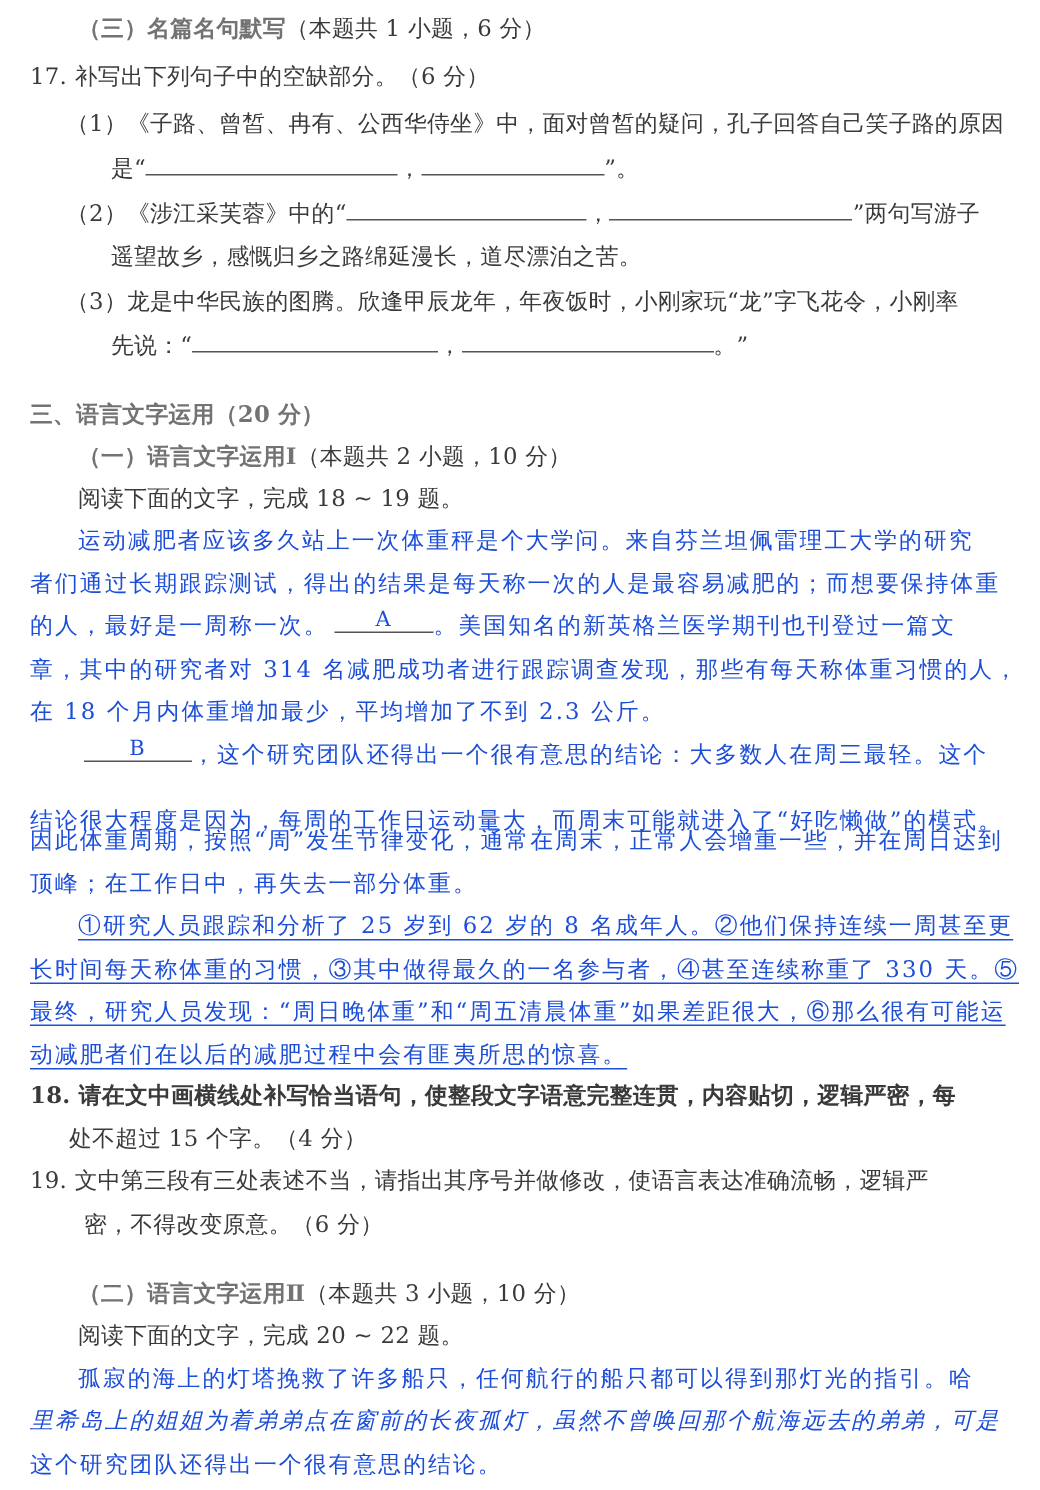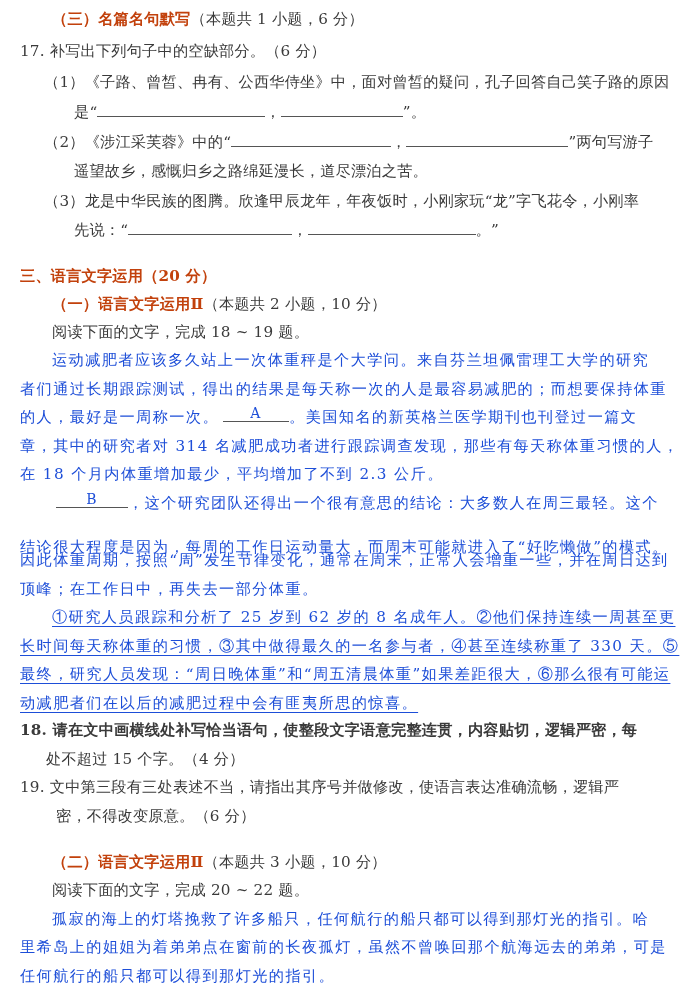--- a/index.html
+++ b/index.html
@@ -5,21 +5,21 @@
   html, body { margin: 0; padding: 0; background: #ffffff; }
   body {
     width: 693px; height: 993px; overflow: hidden; position: relative;
     font-family: "DejaVu Serif", "Liberation Serif", serif;
     color: #3a3a3a;
   }
   .line {
     position: absolute; white-space: nowrap;
     font-size: 15.2px; line-height: 20px; letter-spacing: 0.2px;
   }
-  .bold { font-weight: bold; color: #c2410c; }
+  .bold { font-weight: bold; color: #737373; }
   .kai { color: #1d4ed8; letter-spacing: 1.4px; }
   .blank {
     display: inline-block; border-bottom: 1px solid #555; height: 14px;
     vertical-align: baseline; text-align: center; position: relative;
   }
   .blank-label {
     position: absolute; left: 0; right: 0; bottom: 0; font-size: 14px; line-height: 16px;
   }
   .ul { text-decoration: underline; text-underline-offset: 4px; text-decoration-thickness: 1px; }
   .gap { display: inline-block; width: 4px; }
@@ -44,21 +44,21 @@
 <div class="line" style="left:74px; top:161px;">遥望故乡，感慨归乡之路绵延漫长，道尽漂泊之苦。</div>
 
 <div class="line" style="left:44px; top:191px;">（3）龙是中华民族的图腾。欣逢甲辰龙年，年夜饭时，小刚家玩“龙”字飞花令，小刚率</div>
 <div class="line" style="left:74px; top:220px;">
   <span>先说：“</span><span class="blank" style="width:164px;"></span><span>，</span><span class="blank" style="width:168px;"></span><span>。”</span>
 </div>
 
 <div class="line bold" style="left:20px; top:266px;">三、语言文字运用（20 分）</div>
 
 <div class="line" style="left:52px; top:294px;">
-  <span class="bold">（一）语言文字运用Ⅱ</span><span>（本题共 2 小题，10 分）</span>
+  <span class="bold">（一）语言文字运用Ⅰ</span><span>（本题共 2 小题，10 分）</span>
 </div>
 <div class="line" style="left:52px; top:322px;">阅读下面的文字，完成 18 ~ 19 题。</div>
 
 <div class="line kai" style="left:52px; top:350px;">运动减肥者应该多久站上一次体重秤是个大学问。来自芬兰坦佩雷理工大学的研究</div>
 <div class="line kai" style="left:20px; top:379px;">者们通过长期跟踪测试，得出的结果是每天称一次的人是最容易减肥的；而想要保持体重</div>
 <div class="line kai" style="left:20px; top:407px;">
   <span>的人，最好是一周称一次。</span><span class="gap"></span><span class="blank" style="width:66px;"><span class="blank-label">A</span></span><span>。美国知名的新英格兰医学期刊也刊登过一篇文</span>
 </div>
 <div class="line kai" style="left:20px; top:436px;">章，其中的研究者对 314 名减肥成功者进行跟踪调查发现，那些有每天称体重习惯的人，</div>
 <div class="line kai" style="left:20px; top:464px;">在 18 个月内体重增加最少，平均增加了不到 2.3 公斤。</div>
@@ -79,14 +79,14 @@
 <div class="line" style="left:46px; top:749px;">处不超过 15 个字。（4 分）</div>
 <div class="line" style="left:20px; top:777px;">19. 文中第三段有三处表述不当，请指出其序号并做修改，使语言表达准确流畅，逻辑严</div>
 <div class="line" style="left:46px; top:806px;margin-left:10px;">密，不得改变原意。（6 分）</div>
 
 <div class="line" style="left:52px; top:852px;">
   <span class="bold">（二）语言文字运用Ⅱ</span><span>（本题共 3 小题，10 分）</span>
 </div>
 <div class="line" style="left:52px; top:880px;">阅读下面的文字，完成 20 ~ 22 题。</div>
 
 <div class="line kai" style="left:52px; top:909px;">孤寂的海上的灯塔挽救了许多船只，任何航行的船只都可以得到那灯光的指引。哈</div>
-<div class="line kai" style="left:20px; top:937px;">里希岛上的姐姐为着弟弟点在窗前的长夜孤灯，虽然不曾唤回那个航海远去的弟弟，可是</div>
-<div class="line kai" style="left:20px; top:966px;">任何航行的船只都可以得到那灯光的指引。</div>
+<div class="line kai" style="left:20px; top:937px;font-style:italic;">里希岛上的姐姐为着弟弟点在窗前的长夜孤灯，虽然不曾唤回那个航海远去的弟弟，可是</div>
+<div class="line kai" style="left:20px; top:966px;">这个研究团队还得出一个很有意思的结论。</div>
 
 </body></html>

